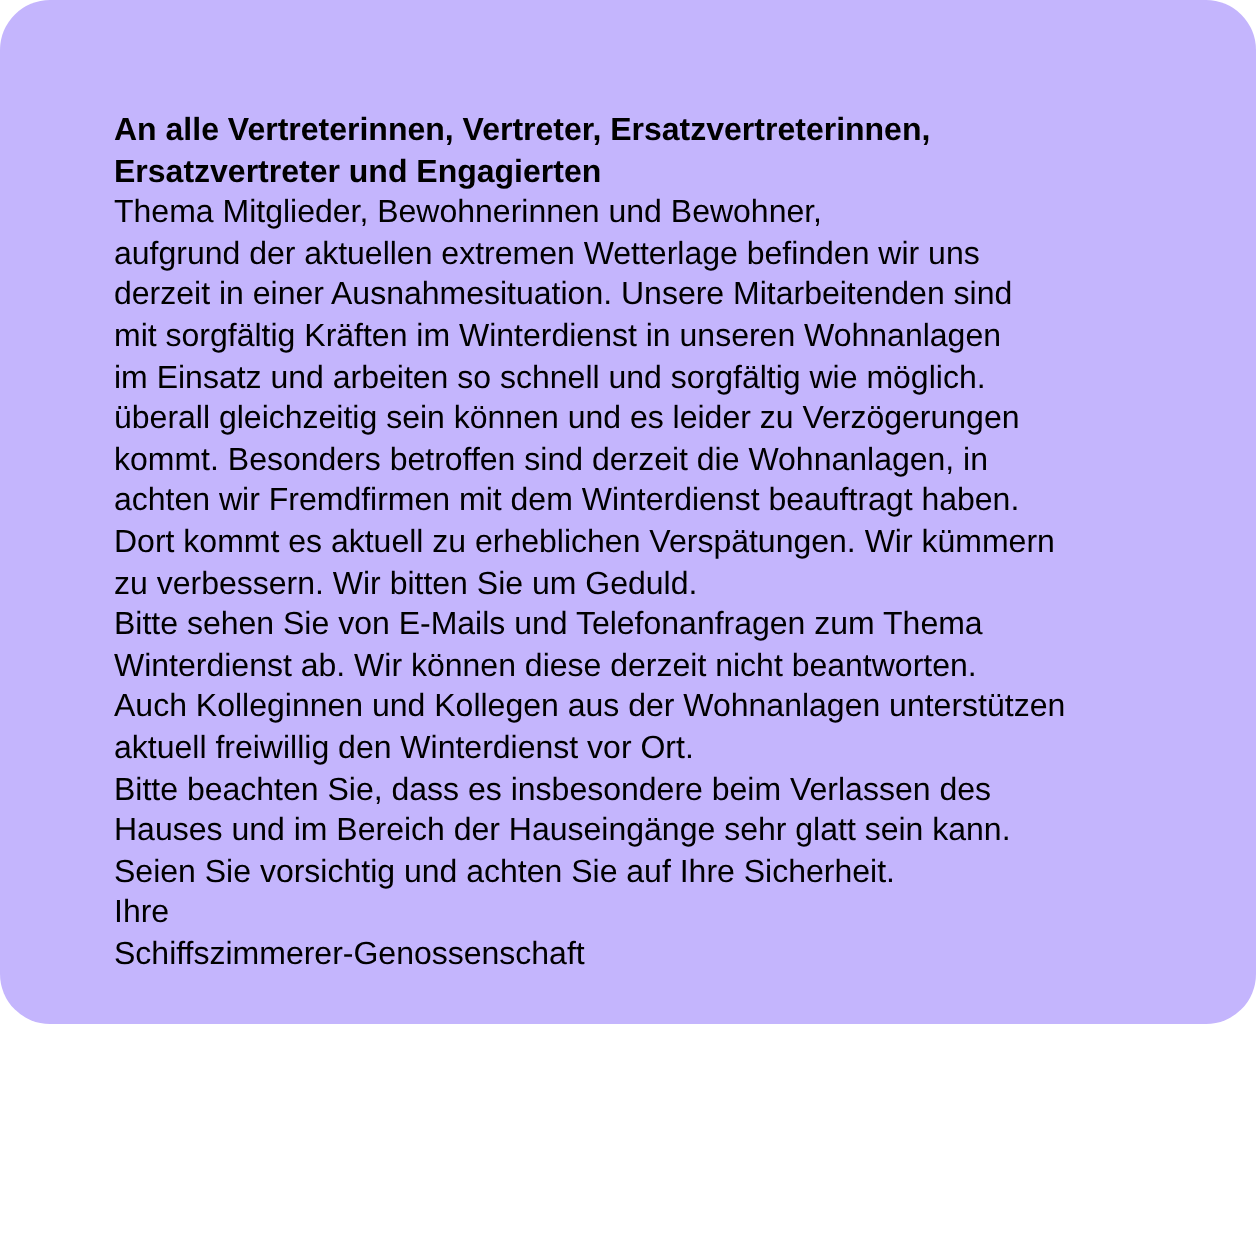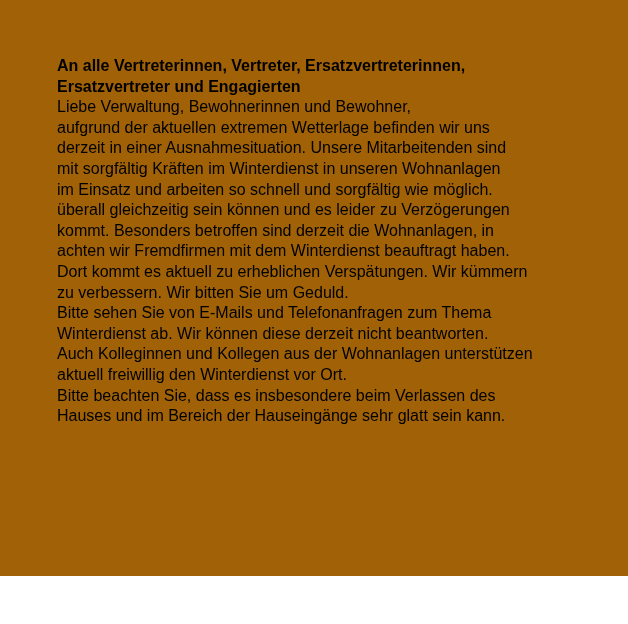--- a/index.html
+++ b/index.html
@@ -5,24 +5,25 @@
   * { margin: 0; padding: 0; box-sizing: border-box; }
   html, body {
     width: 628px;
     height: 624px;
     background: #ffffff;
     overflow: hidden;
   }
   .page {
     position: relative;
     width: 628px;
-    height: 576px;
-    background: #a16207;
+    height: 512px;
+    background: #c4b5fd;
     font-family: "Liberation Sans", sans-serif;
     color: #000000;
+    border-radius: 25px;
   }
   .text-block {
     position: absolute;
     left: 57px;
     top: 56px;
     width: 545px;
   }
   .line {
     font-size: 16px;
     line-height: 20.6px;
@@ -35,31 +36,34 @@
 </style>
 </head>
 <body>
 
 <div class="page">
   <div class="text-block">
 
     <div class="line bold">An alle Vertreterinnen, Vertreter, Ersatzvertreterinnen,</div>
     <div class="line bold">Ersatzvertreter und Engagierten</div>
 
-    <div class="line">Liebe Verwaltung, Bewohnerinnen und Bewohner,</div>
+    <div class="line">Thema Mitglieder, Bewohnerinnen und Bewohner,</div>
     <div class="line">aufgrund der aktuellen extremen Wetterlage befinden wir uns</div>
     <div class="line">derzeit in einer Ausnahmesituation. Unsere Mitarbeitenden sind</div>
     <div class="line">mit sorgfältig Kräften im Winterdienst in unseren Wohnanlagen</div>
     <div class="line">im Einsatz und arbeiten so schnell und sorgfältig wie möglich.</div>
     <div class="line">überall gleichzeitig sein können und es leider zu Verzögerungen</div>
     <div class="line">kommt. Besonders betroffen sind derzeit die Wohnanlagen, in</div>
     <div class="line">achten wir Fremdfirmen mit dem Winterdienst beauftragt haben.</div>
     <div class="line">Dort kommt es aktuell zu erheblichen Verspätungen. Wir kümmern</div>
     <div class="line">zu verbessern. Wir bitten Sie um Geduld.</div>
     <div class="line">Bitte sehen Sie von E-Mails und Telefonanfragen zum Thema</div>
     <div class="line">Winterdienst ab. Wir können diese derzeit nicht beantworten.</div>
     <div class="line">Auch Kolleginnen und Kollegen aus der Wohnanlagen unterstützen</div>
     <div class="line">aktuell freiwillig den Winterdienst vor Ort.</div>
     <div class="line">Bitte beachten Sie, dass es insbesondere beim Verlassen des</div>
     <div class="line">Hauses und im Bereich der Hauseingänge sehr glatt sein kann.</div>
+    <div class="line">Seien Sie vorsichtig und achten Sie auf Ihre Sicherheit.</div>
+    <div class="line">Ihre</div>
+    <div class="line">Schiffszimmerer-Genossenschaft</div>
 
   </div>
 </div>
 
 </body></html>

